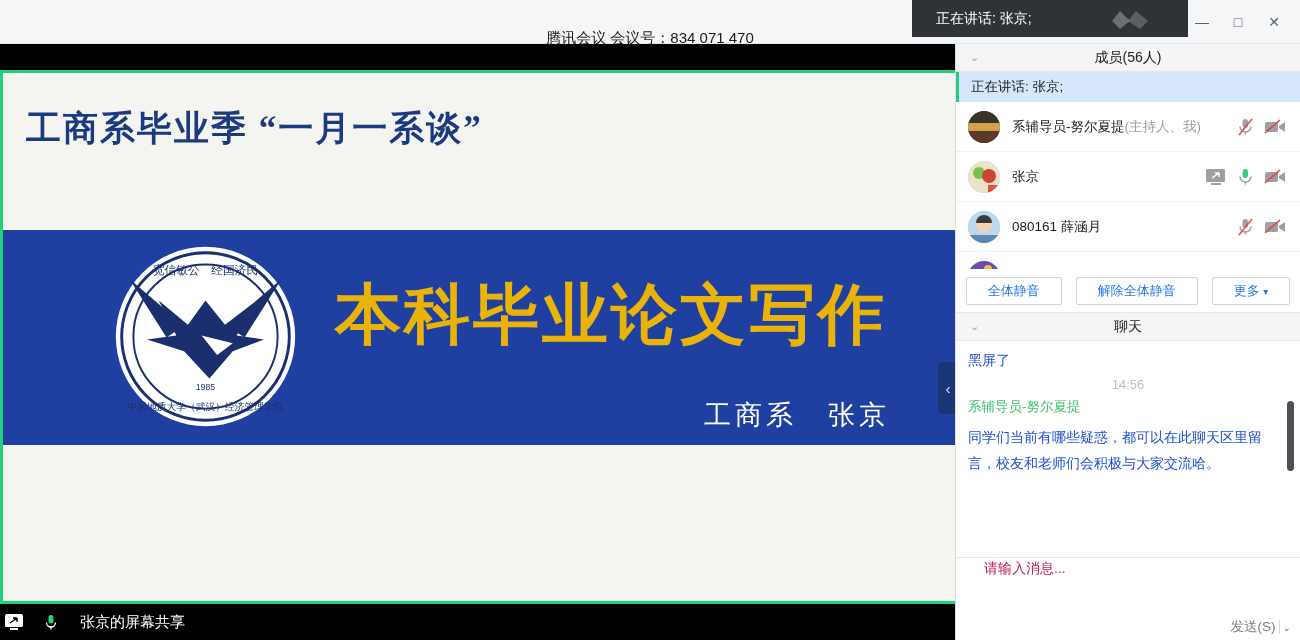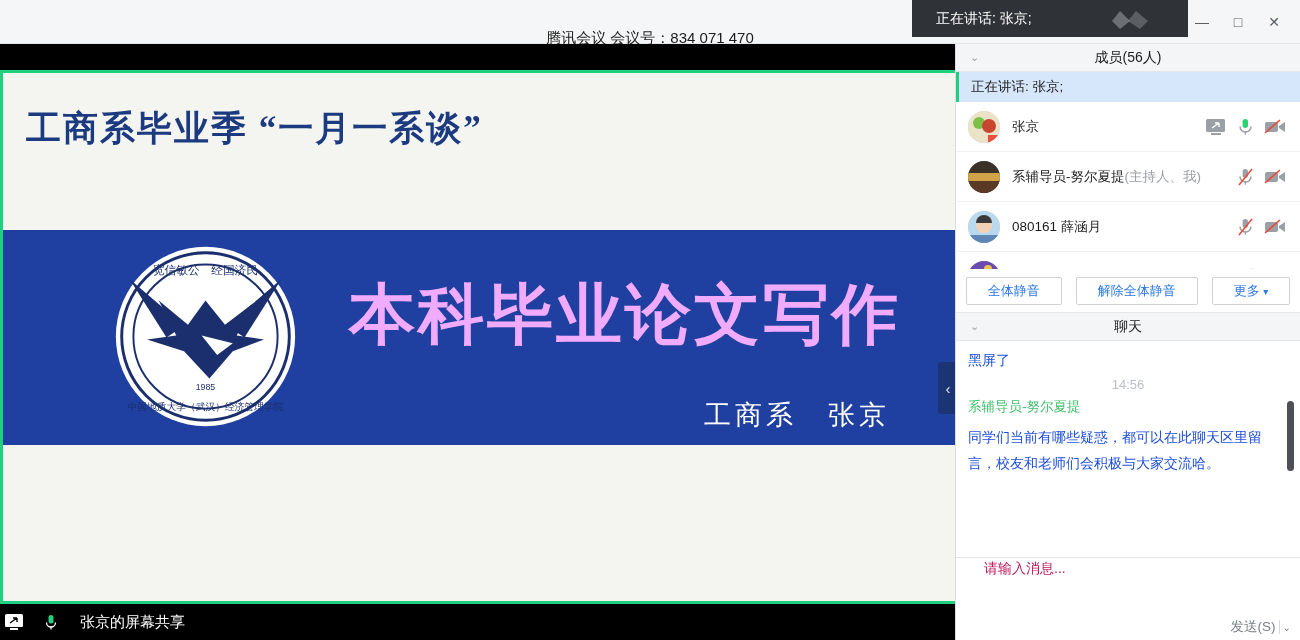--- a/index.html
+++ b/index.html
@@ -46,21 +46,21 @@
     position:absolute; left:23px; top:32px; font-size:35px; color:#1b3a80;
     font-family:Liberation Serif, serif; font-weight:bold;
     letter-spacing:2px; white-space:nowrap;
   }
   .blue-band{
     position:absolute; left:0px; top:157px; width:952px; height:215px;
     background:#1f40a0;
   }
   .logo-wrap{ position:absolute; left:105px; top:12px; width:195px; height:190px; }
   .slide-title{
-    position:absolute; left:346px; top:40px; font-size:66px; color:#f0abfc;
+    position:absolute; left:332px; top:40px; font-size:66px; color:#eab308;
     font-weight:bold; letter-spacing:3px; white-space:nowrap;
   }
   .slide-byline{
     position:absolute; right:65px; bottom:12px; font-size:27px; color:#ffffff;
     letter-spacing:4px; white-space:nowrap;
   }
   .collapse-handle{
     position:absolute; left:938px; top:318px; width:20px; height:52px;
     background:#1b3473; border-radius:4px 0 0 4px;
     display:flex; align-items:center; justify-content:center;
@@ -210,65 +210,65 @@
       <span>成员(56人)</span>
     </div>
 
     <div class="speaking-row">正在讲话: 张京;</div>
 
     <div class="plist">
 
       <div class="prow">
         <div class="avatar">
           <svg viewBox="0 0 32 32" width="32" height="32">
-              <rect width="32" height="32" fill="#eae3c8"></rect>
-              <circle cx="11" cy="12" r="6" fill="#7cc04a"></circle>
-              <circle cx="21" cy="15" r="7" fill="#c9452f"></circle>
-              <rect x="20" y="24" width="12" height="8" fill="#e84f3d"></rect>
-            </svg>
-        </div>
-        <div class="pname">
-          <span>张京</span><span class="sub"></span>
-        </div>
-        <div class="picons">
-          <svg width="22" height="18" viewBox="0 0 22 18">
-            <rect x="1" y="1" width="19" height="13" rx="1.5" fill="#9aa0a6"></rect>
-            <path d="M7 10 L14 5 M14 5 H10 M14 5 V9" stroke="#ffffff" stroke-width="1.4" fill="none"></path>
-            <rect x="6" y="15" width="10" height="2" fill="#9aa0a6"></rect>
-          </svg>
-          <svg width="17" height="20" viewBox="0 0 17 20">
-            <rect x="5.6" y="2" width="5.4" height="9" rx="2.7" fill="#2fd06f"></rect>
-            <path d="M3 9.6 a5.5 5.5 0 0 0 11 0" stroke="#9aa0a6" stroke-width="1.5" fill="none"></path>
-            <rect x="7.7" y="14.2" width="1.4" height="3.4" fill="#9aa0a6"></rect>
-          </svg>
-          <svg width="22" height="16" viewBox="0 0 22 16">
-            <rect x="1" y="3" width="13" height="10" rx="2" fill="#9aa0a6"></rect>
-            <path d="M15 7 L21 3 V13 L15 9 Z" fill="#9aa0a6"></path>
-            <line x1="1" y1="14" x2="16" y2="1" stroke="#e8493a" stroke-width="1.6"></line>
-          </svg>
-        </div>
-      </div>
-
-      <div class="prow">
-        <div class="avatar">
-          <svg viewBox="0 0 32 32" width="32" height="32">
               <rect width="32" height="32" fill="#3a3228"></rect>
               <rect y="12" width="32" height="8" fill="#d0a349"></rect>
               <rect y="20" width="32" height="12" fill="#5b3a25"></rect>
             </svg>
         </div>
         <div class="pname">
           <span>系辅导员-努尔夏提</span><span class="sub">(主持人、我)</span>
         </div>
         <div class="picons">
           <svg width="17" height="20" viewBox="0 0 17 20">
             <rect x="5.6" y="2" width="5.4" height="9" rx="2.7" fill="#9aa0a6"></rect>
             <path d="M3 9.6 a5.5 5.5 0 0 0 11 0" stroke="#9aa0a6" stroke-width="1.5" fill="none"></path>
             <rect x="7.7" y="14.2" width="1.4" height="3.4" fill="#9aa0a6"></rect>
             <line x1="2" y1="18" x2="15" y2="2" stroke="#e8493a" stroke-width="1.6"></line>
+          </svg>
+          <svg width="22" height="16" viewBox="0 0 22 16">
+            <rect x="1" y="3" width="13" height="10" rx="2" fill="#9aa0a6"></rect>
+            <path d="M15 7 L21 3 V13 L15 9 Z" fill="#9aa0a6"></path>
+            <line x1="1" y1="14" x2="16" y2="1" stroke="#e8493a" stroke-width="1.6"></line>
+          </svg>
+        </div>
+      </div>
+
+      <div class="prow">
+        <div class="avatar">
+          <svg viewBox="0 0 32 32" width="32" height="32">
+              <rect width="32" height="32" fill="#eae3c8"></rect>
+              <circle cx="11" cy="12" r="6" fill="#7cc04a"></circle>
+              <circle cx="21" cy="15" r="7" fill="#c9452f"></circle>
+              <rect x="20" y="24" width="12" height="8" fill="#e84f3d"></rect>
+            </svg>
+        </div>
+        <div class="pname">
+          <span>张京</span><span class="sub"></span>
+        </div>
+        <div class="picons">
+          <svg width="22" height="18" viewBox="0 0 22 18">
+            <rect x="1" y="1" width="19" height="13" rx="1.5" fill="#9aa0a6"></rect>
+            <path d="M7 10 L14 5 M14 5 H10 M14 5 V9" stroke="#ffffff" stroke-width="1.4" fill="none"></path>
+            <rect x="6" y="15" width="10" height="2" fill="#9aa0a6"></rect>
+          </svg>
+          <svg width="17" height="20" viewBox="0 0 17 20">
+            <rect x="5.6" y="2" width="5.4" height="9" rx="2.7" fill="#2fd06f"></rect>
+            <path d="M3 9.6 a5.5 5.5 0 0 0 11 0" stroke="#9aa0a6" stroke-width="1.5" fill="none"></path>
+            <rect x="7.7" y="14.2" width="1.4" height="3.4" fill="#9aa0a6"></rect>
           </svg>
           <svg width="22" height="16" viewBox="0 0 22 16">
             <rect x="1" y="3" width="13" height="10" rx="2" fill="#9aa0a6"></rect>
             <path d="M15 7 L21 3 V13 L15 9 Z" fill="#9aa0a6"></path>
             <line x1="1" y1="14" x2="16" y2="1" stroke="#e8493a" stroke-width="1.6"></line>
           </svg>
         </div>
       </div>
 
       <div class="prow">

